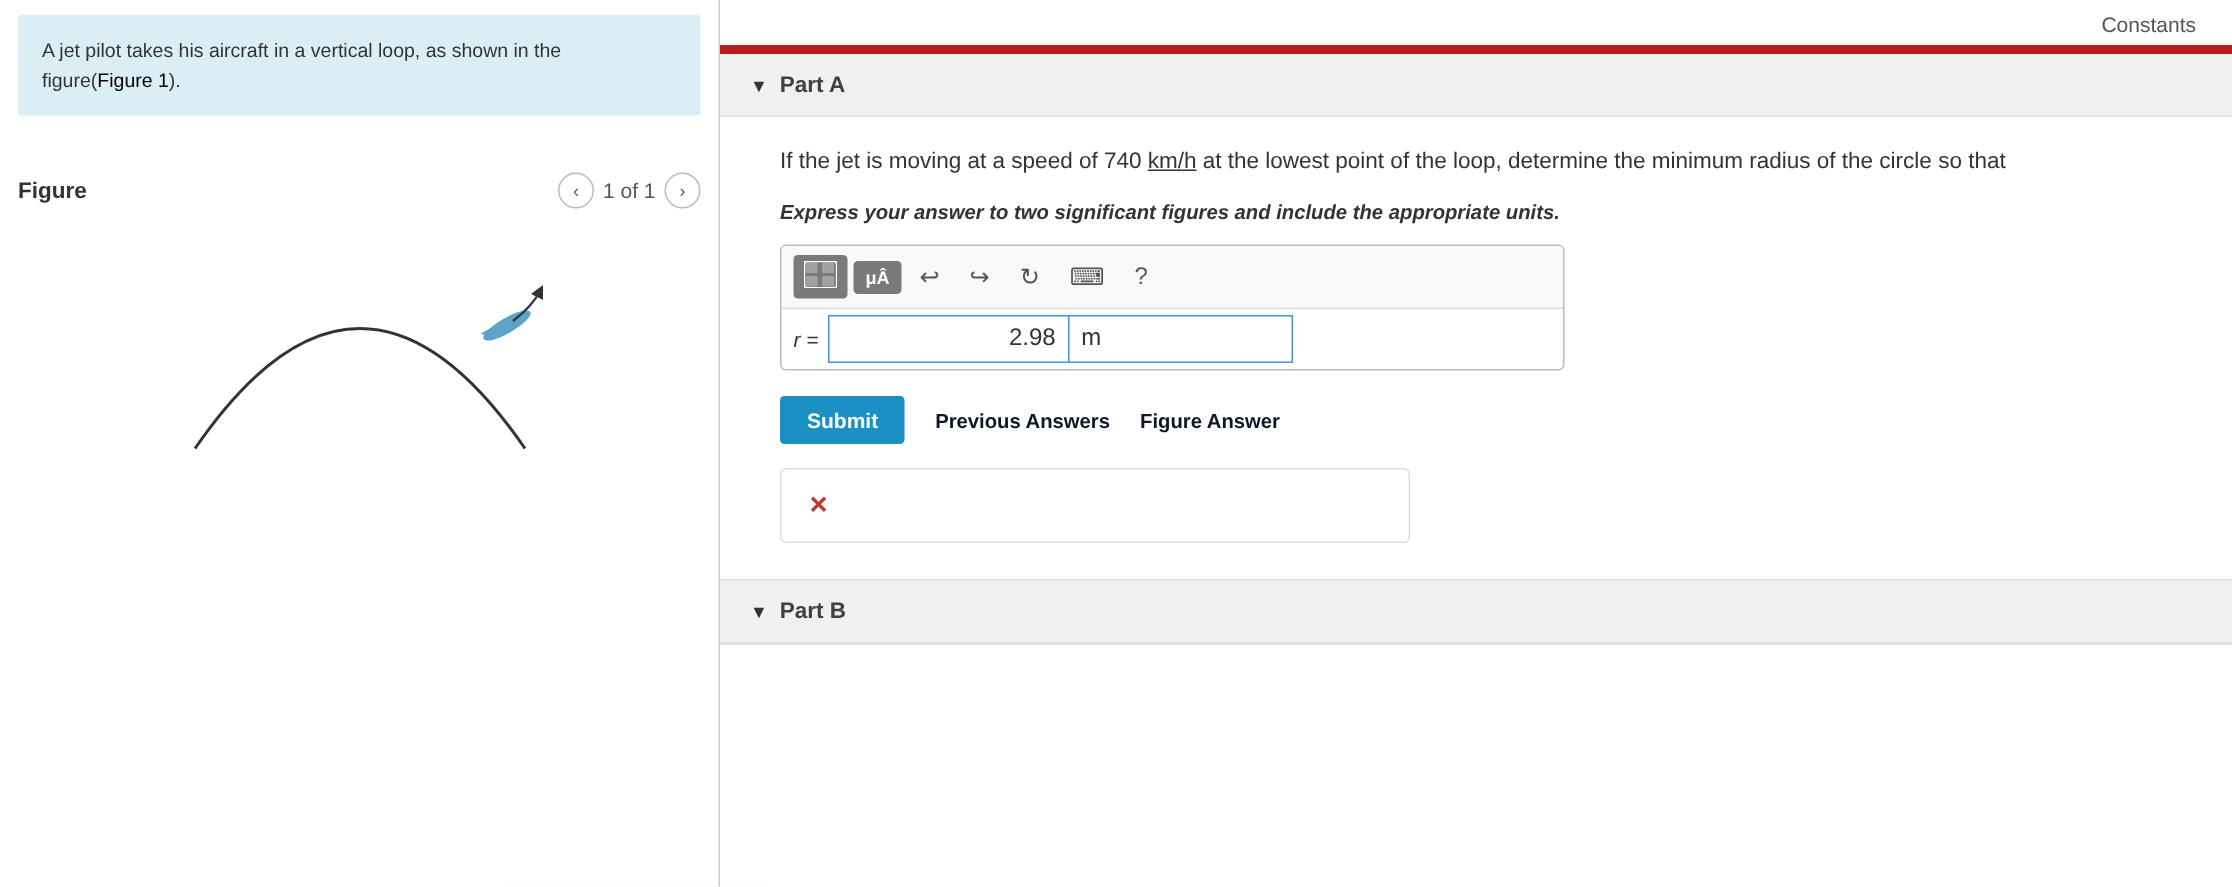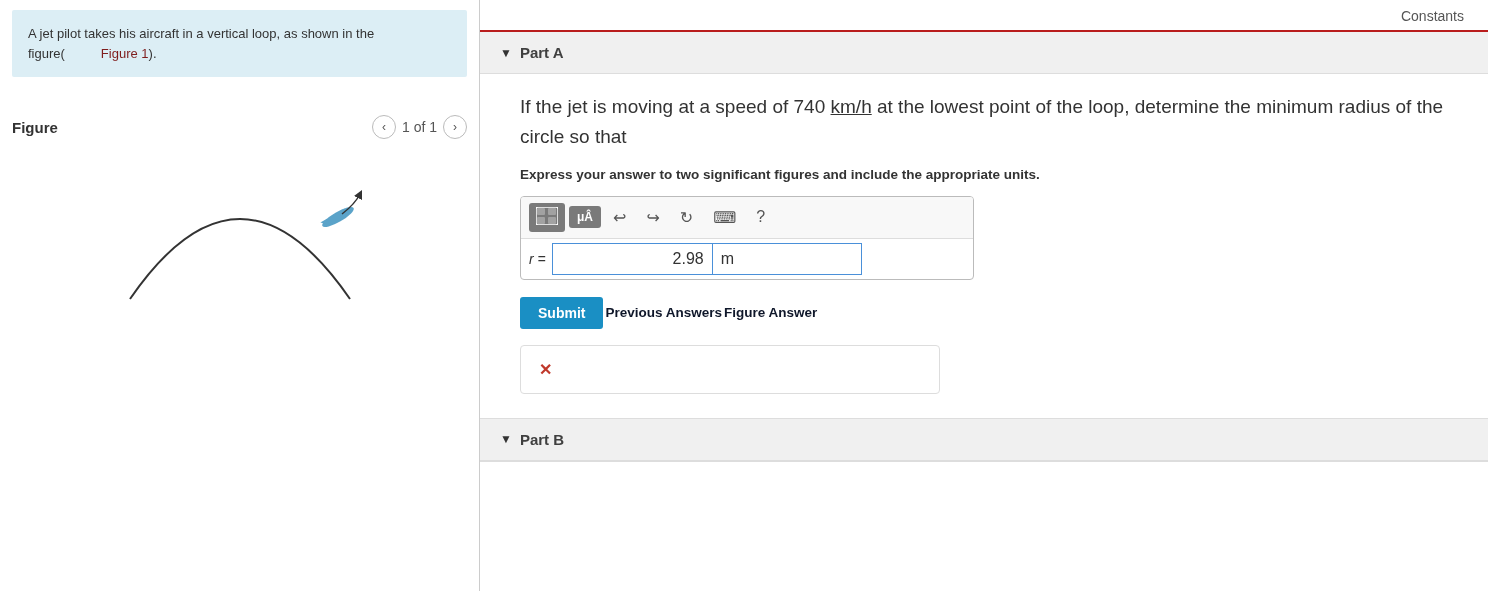--- a/index.html
+++ b/index.html
@@ -27,23 +27,22 @@
     .problem-text-box {
       background: #dceef5;
       padding: 14px 16px;
       font-size: 13px;
       line-height: 1.5;
       color: #333;
       margin: 10px 12px;
       border-radius: 2px;
     }
     .problem-text-box a {
-      color: #7f1d1d;
+      color: #000000;
       text-decoration: none;
-      margin-left: 36px;
     }
     .figure-section {
       margin-top: 28px;
       padding: 0 12px;
     }
     .figure-header {
       display: flex;
       align-items: center;
       justify-content: space-between;
       margin-bottom: 8px;
@@ -84,21 +83,21 @@
     .right-panel {
       flex: 1;
       display: flex;
       flex-direction: column;
       padding: 0;
     }
     .constants-bar {
       display: flex;
       justify-content: flex-end;
       padding: 8px 24px 6px;
-      border-bottom: 2px solid #b91c1c;
+      border-bottom: 6px solid #b91c1c;
       background: #fff;
     }
     .constants-link {
       color: #555;
       font-size: 14px;
       text-decoration: none;
       cursor: pointer;
     }
     .part-section {
       background: #fff;
@@ -119,40 +118,41 @@
     }
     .part-header-title {
       font-weight: bold;
       font-size: 15px;
       color: #404040;
     }
     .part-body {
       padding: 18px 40px 24px;
     }
     .part-question {
-      font-size: 19px;
+      font-size: 15px;
       line-height: 1.6;
       color: #333;
       margin-bottom: 14px;
     }
     .underline {
       text-decoration: underline;
     }
     .bold-instruction {
       font-weight: bold;
       font-size: 13.5px;
       margin-bottom: 14px;
+      font-style: italic;
     }
     .answer-box-container {
       border: 1px solid #bbb;
       border-radius: 4px;
       overflow: hidden;
       display: inline-block;
       background: #fff;
-      width: 454px;
+      width: 523px;
     }
     .answer-toolbar {
       display: flex;
       align-items: center;
       gap: 4px;
       padding: 6px 8px;
       background: #f8f8f8;
       border-bottom: 1px solid #ddd;
     }
     .toolbar-btn {
@@ -202,21 +202,21 @@
       border-left: 1px solid #4a90d9;
       padding: 6px 8px;
       font-size: 16px;
       outline: none;
       width: 150px;
       color: #333;
     }
     .actions-row {
       display: flex;
       align-items: center;
-      gap: 2px;
+      gap: 20px;
       margin-top: 14px;
     }
     .submit-btn {
       background: #1a8fc4;
       color: #fff;
       border: none;
       padding: 8px 18px;
       font-size: 14px;
       border-radius: 3px;
       cursor: pointer;

